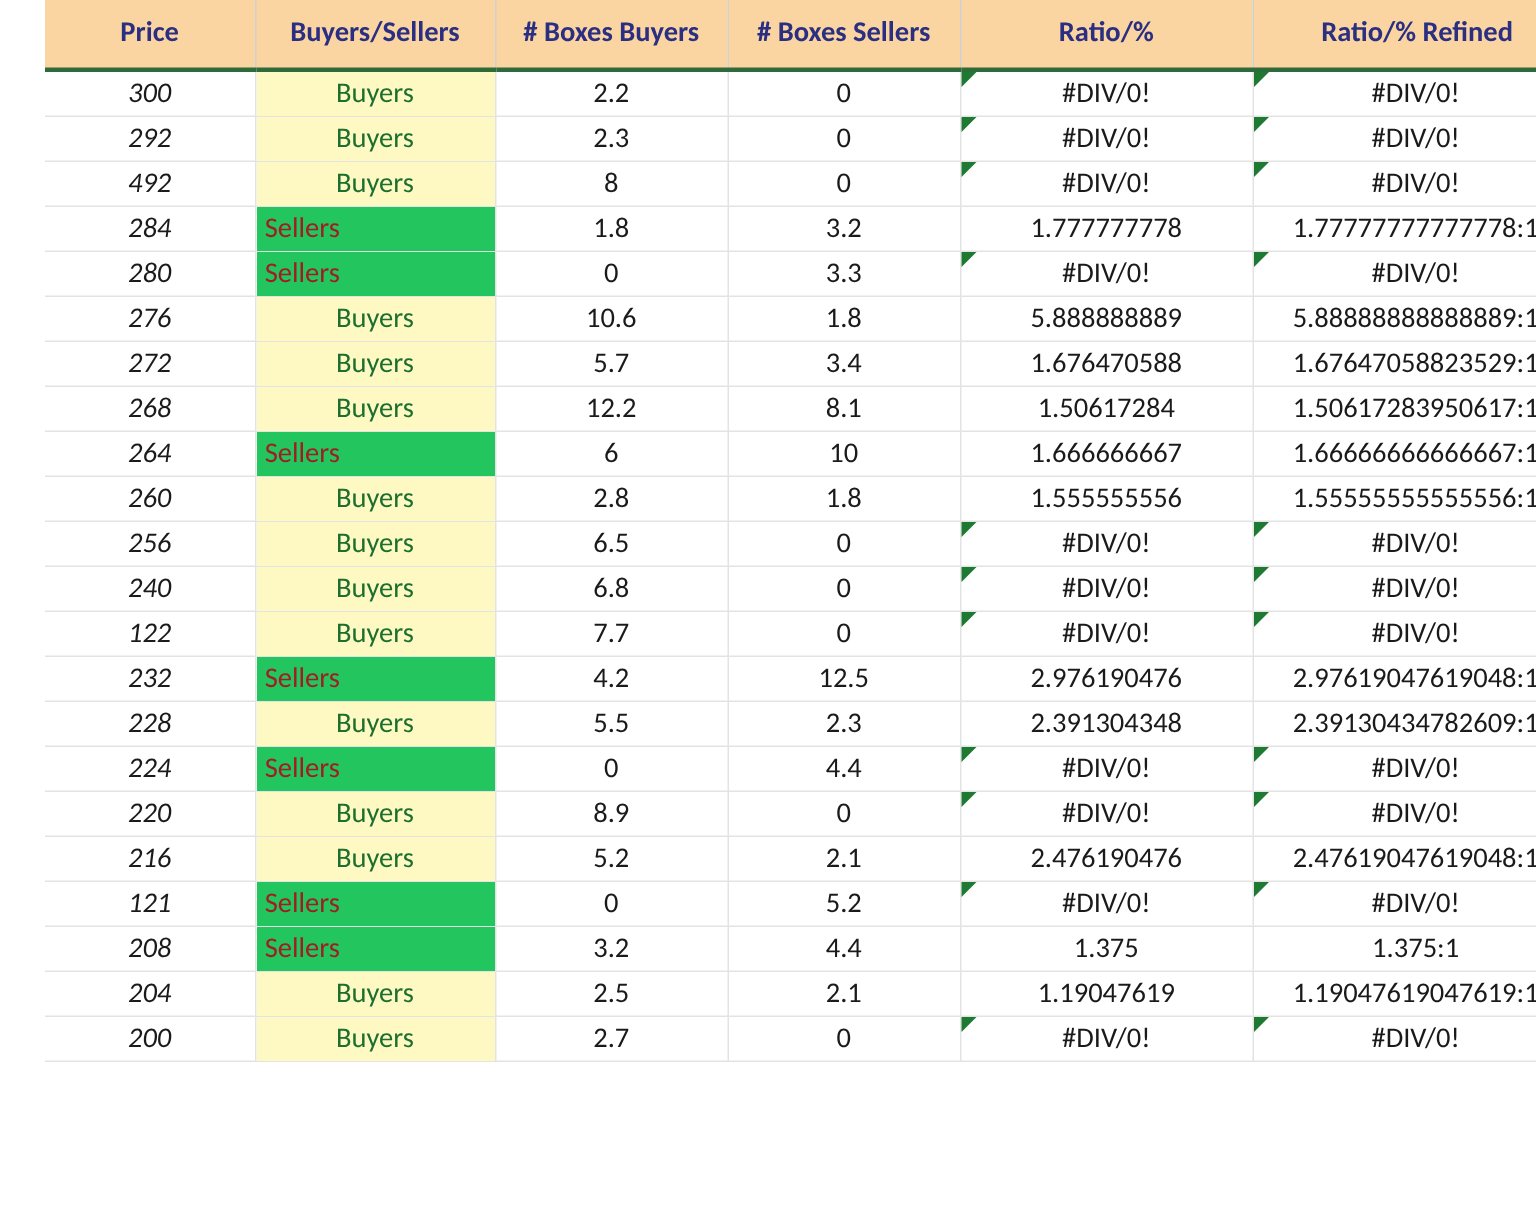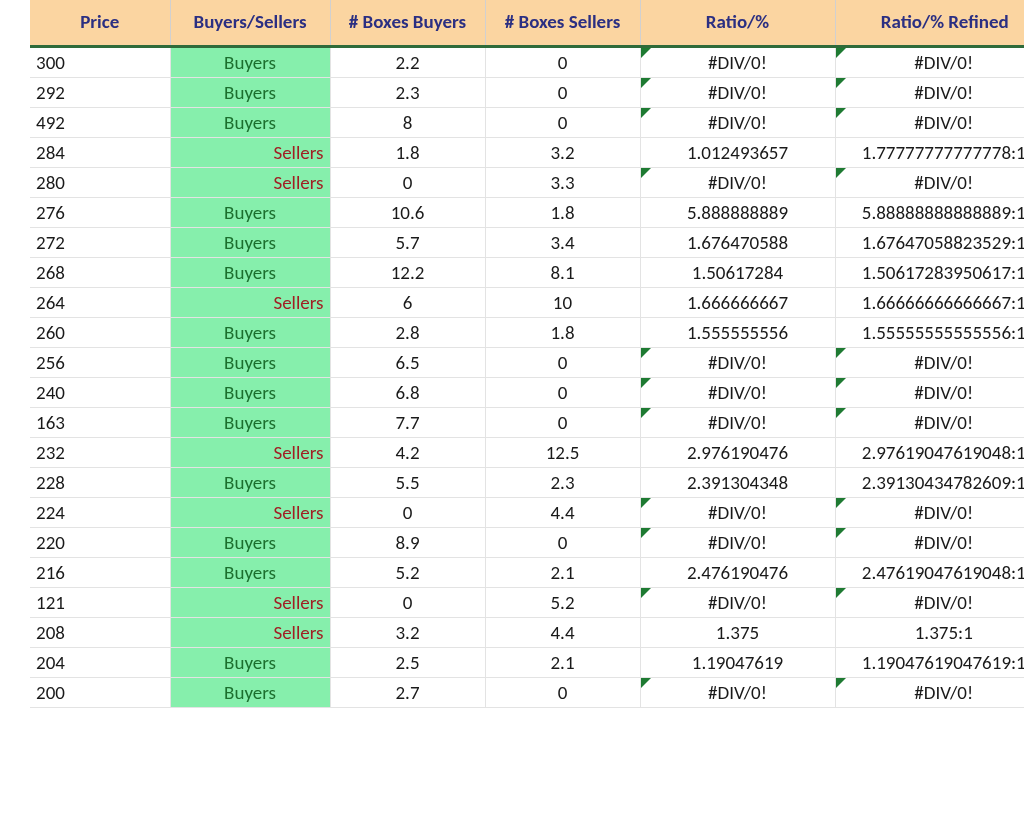--- a/index.html
+++ b/index.html
@@ -33,32 +33,32 @@
   td {
     padding: 3px 6px;
     border-right: 1px solid #e3e3e3;
     border-bottom: 1px solid #e3e3e3;
     height: 30px;
     position: relative;
     text-align: center;
     color: #1a1a1a;
   }
   td:last-child { border-right: none; }
-  .col-price { text-align: left; }
+  .col-price { text-align: center; font-style: italic; }
   .bs-buyers {
-    background: #86efac;
+    background: #fef9c3;
     color: #1c6f2e;
     font-weight: 500;
     text-align: center;
   }
   .bs-sellers {
-    background: #86efac;
+    background: #22c55e;
     color: #a01e23;
     font-weight: 500;
-    text-align: right;
+    text-align: left;
   }
   .col-refined { padding-right: 8px; }
   .col-ratio   { text-align: center; }
   .err-ind::before {
     content: "";
     position: absolute;
     top: 0; left: 0;
     width: 0; height: 0;
     border-top: 10px solid #1e7a32;
     border-right: 10px solid transparent;
@@ -116,21 +116,21 @@
           <td>8</td>
           <td>0</td>
           <td class="col-ratio err-ind">#DIV/0!</td>
           <td class="col-refined err-ind" style="text-align: center;">#DIV/0!</td>
         </tr>
         <tr>
           <td class="col-price">284</td>
           <td class="bs-sellers">Sellers</td>
           <td>1.8</td>
           <td>3.2</td>
-          <td class="col-ratio">1.012493657</td>
+          <td class="col-ratio">1.777777778</td>
           <td class="col-refined">1.77777777777778:1</td>
         </tr>
         <tr>
           <td class="col-price">280</td>
           <td class="bs-sellers">Sellers</td>
           <td>0</td>
           <td>3.3</td>
           <td class="col-ratio err-ind">#DIV/0!</td>
           <td class="col-refined err-ind" style="text-align: center;">#DIV/0!</td>
         </tr>
@@ -184,21 +184,21 @@
         </tr>
         <tr>
           <td class="col-price">240</td>
           <td class="bs-buyers">Buyers</td>
           <td>6.8</td>
           <td>0</td>
           <td class="col-ratio err-ind">#DIV/0!</td>
           <td class="col-refined err-ind" style="text-align: center;">#DIV/0!</td>
         </tr>
         <tr>
-          <td class="col-price">163</td>
+          <td class="col-price">122</td>
           <td class="bs-buyers">Buyers</td>
           <td>7.7</td>
           <td>0</td>
           <td class="col-ratio err-ind">#DIV/0!</td>
           <td class="col-refined err-ind" style="text-align: center;">#DIV/0!</td>
         </tr>
         <tr>
           <td class="col-price">232</td>
           <td class="bs-sellers">Sellers</td>
           <td>4.2</td>

